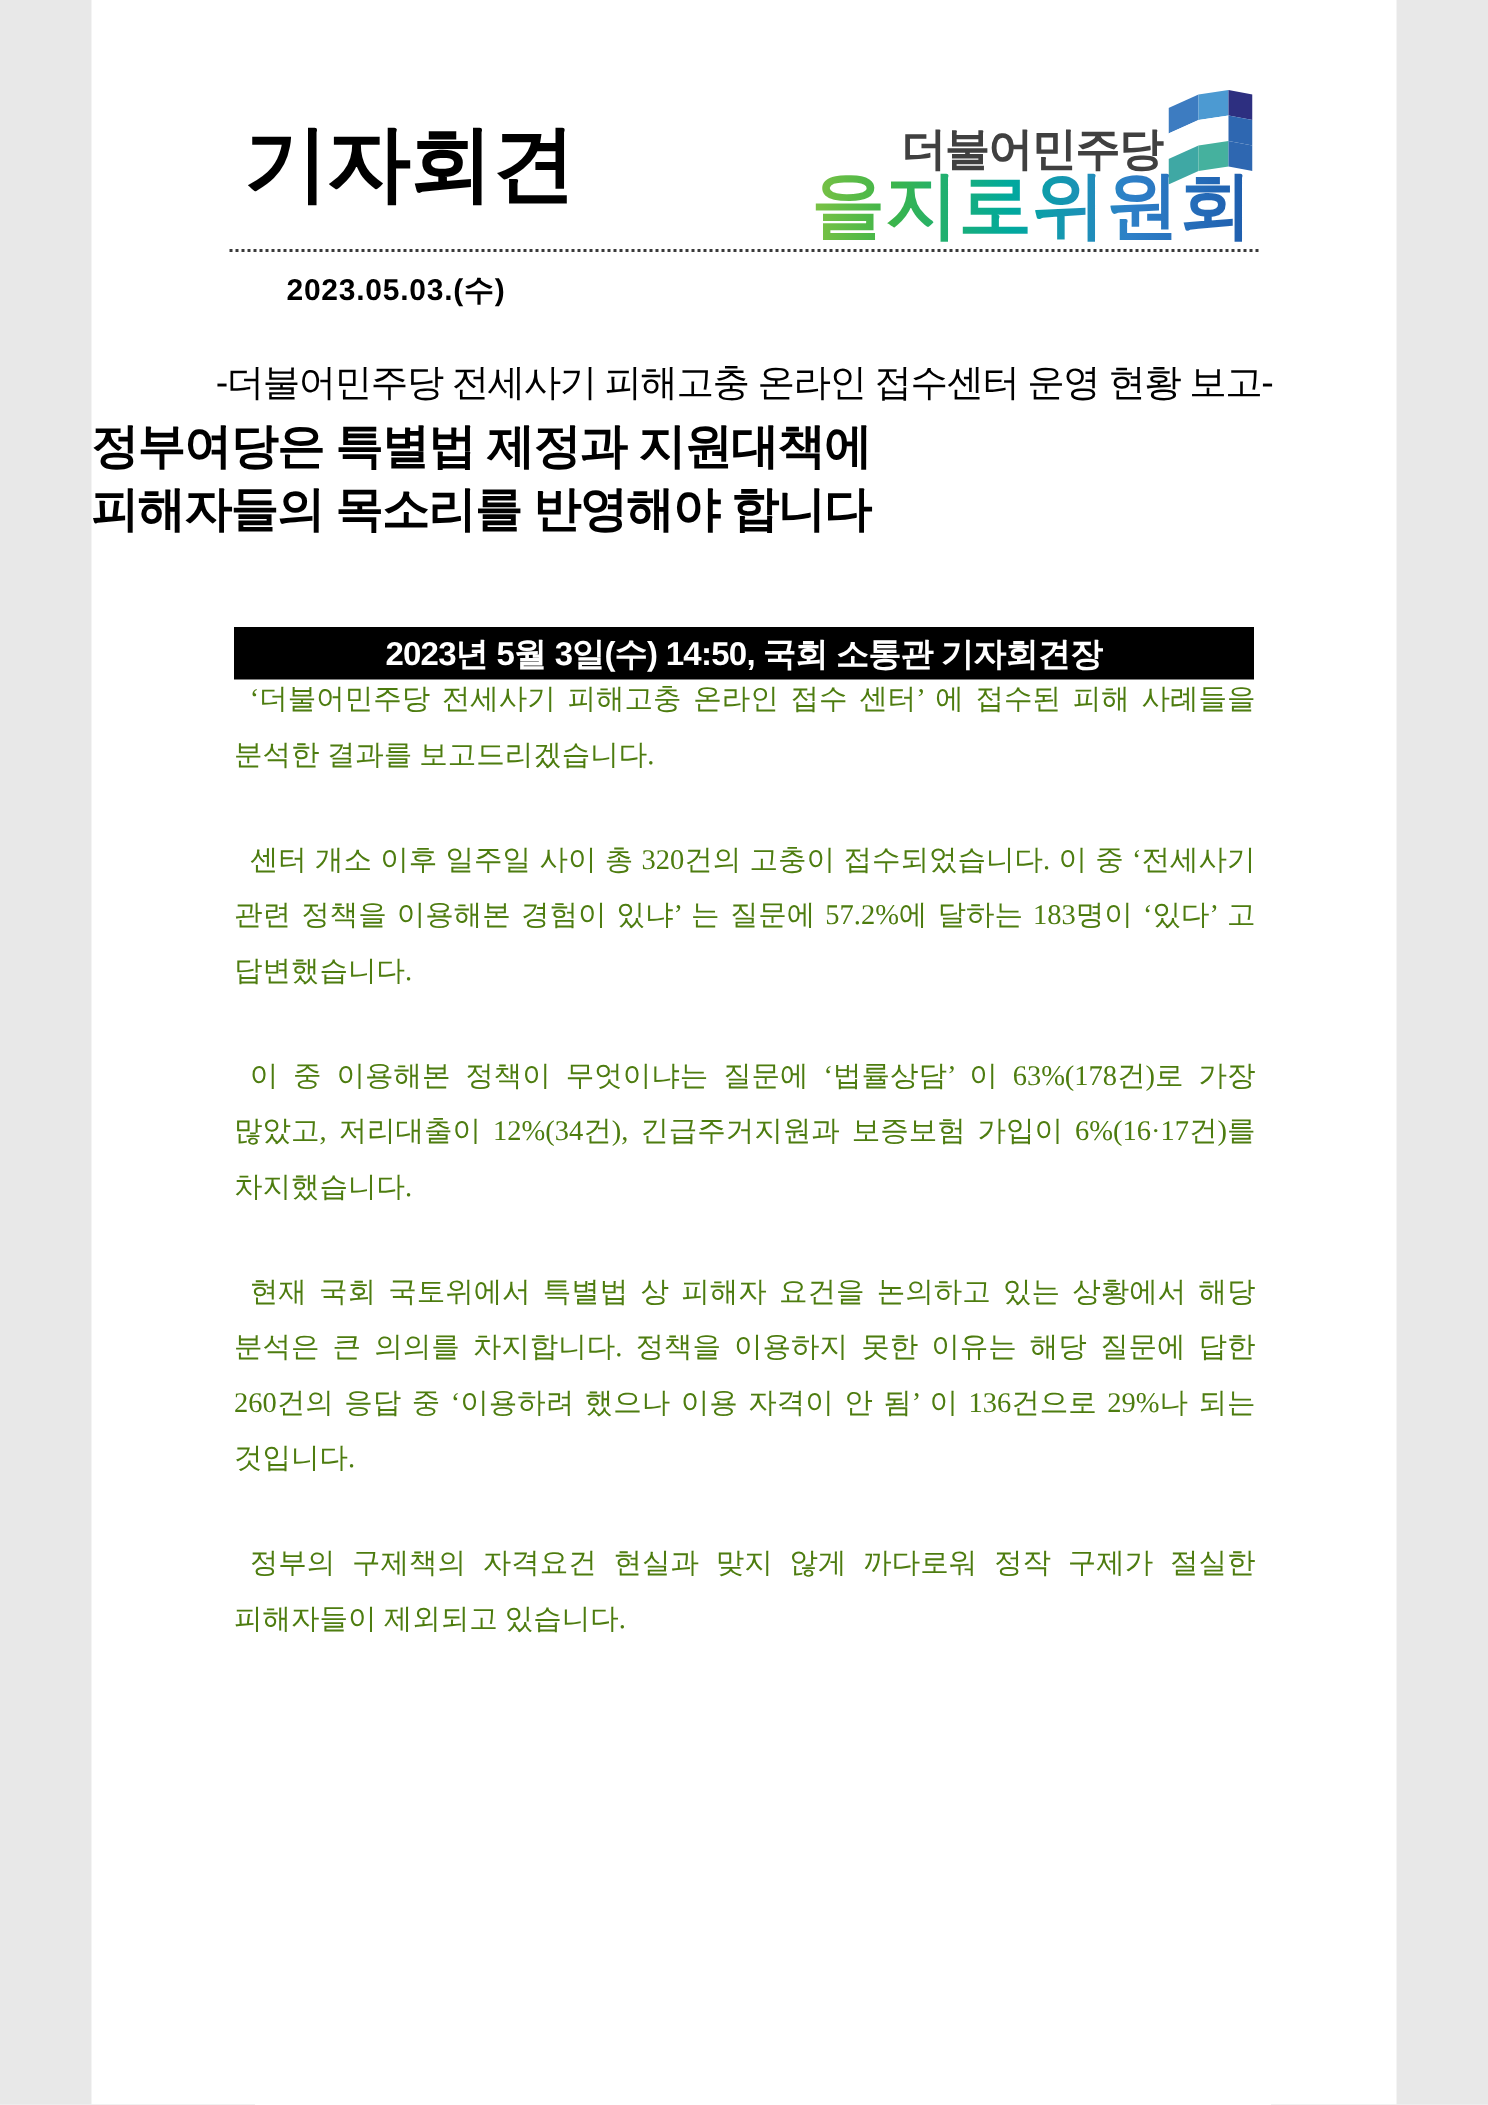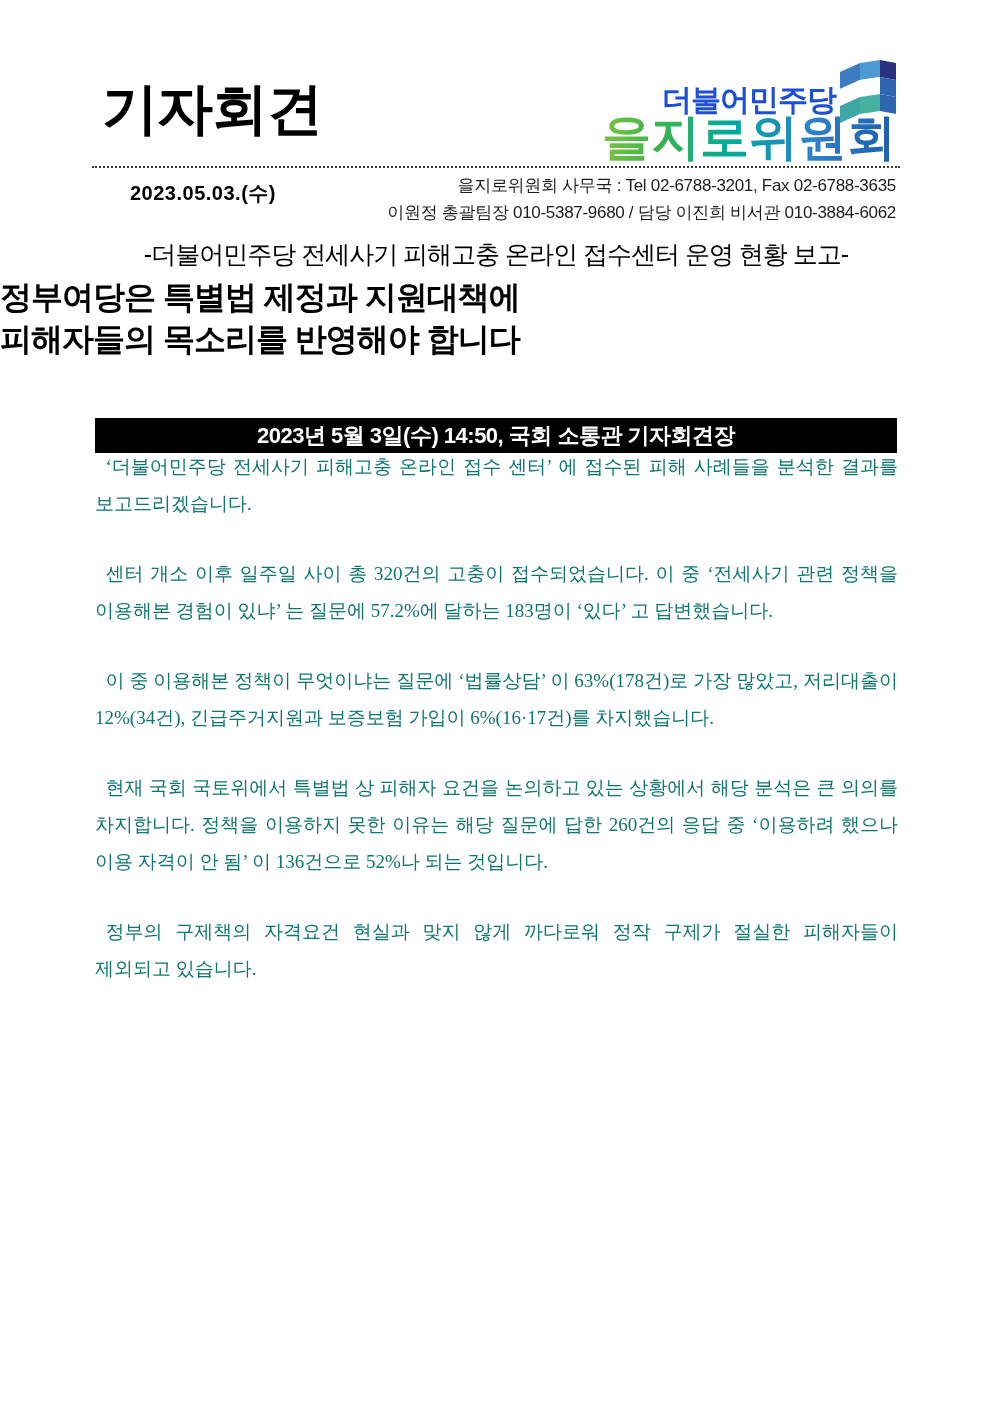--- a/index.html
+++ b/index.html
@@ -1,18 +1,18 @@
 <!DOCTYPE html>
 <html><head>
 <meta charset="utf-8">
 <style>
   html, body { margin: 0; padding: 0; background: #e8e8e8; }
   .page {
     position: relative;
-    width: 992px;
+    width: 870px;
     height: 1403px;
     margin: 0 auto;
     background: #ffffff;
     font-family: "Liberation Sans", "DejaVu Sans", sans-serif;
     color: #000;
     overflow: hidden;
   }
   .masthead-title {
     position: absolute;
     left: 102px;
@@ -30,21 +30,21 @@
     line-height: 1;
   }
   .logo-top {
     display: flex;
     align-items: flex-end;
     justify-content: flex-end;
   }
   .party-name {
     font-size: 30px;
     font-weight: 800;
-    color: #1d4ed8;
+    color: #404040;
     letter-spacing: -1px;
     padding-bottom: 8px;
   }
   .flag-icon { margin-left: 4px; }
   .committee-name {
     margin-top: -10px;
     font-size: 49px;
     font-weight: 900;
     letter-spacing: 0px;
     background: linear-gradient(90deg, #7DC244 0%, #3CB54A 18%, #00A99D 45%, #2E80C8 72%, #1E5CAC 100%);
@@ -116,21 +116,21 @@
   .body-text {
     position: absolute;
     left: 95px;
     right: 94px;
     top: 448px;
     font-family: "Liberation Serif", "DejaVu Serif", serif;
     font-size: 19px;
     line-height: 37px;
     text-align: justify;
     word-break: keep-all;
-    color: #0f766e;
+    color: #4d7c0f;
   }
   .body-text p {
     margin: 0 0 33px 0;
     text-indent: 0.55em;
   }
 </style>
 </head>
 <body>
 
 <div class="page">
@@ -152,37 +152,33 @@
         <polygon points="40,34 56,37 56,54 40,51" fill="#2E67B1"></polygon>
       </svg>
     </div>
     <div class="committee-name">을지로위원회</div>
   </div>
 
   <div class="dotted-rule"></div>
 
   <div class="date-line">2023.05.03.(수)</div>
 
-  <div class="contact-block">
-    <div>을지로위원회 사무국 : Tel 02-6788-3201, Fax 02-6788-3635</div>
-    <div>이원정 총괄팀장 010-5387-9680 / 담당 이진희 비서관 010-3884-6062</div>
-  </div>
 
   <div class="subtitle">-더불어민주당 전세사기 피해고충 온라인 접수센터 운영 현황 보고-</div>
 
   <div class="main-title">
     <div>정부여당은 특별법 제정과 지원대책에</div>
     <div>피해자들의 목소리를 반영해야 합니다</div>
   </div>
 
   <div class="event-bar">
     <span>2023년 5월 3일(수) 14:50, 국회 소통관 기자회견장</span>
   </div>
 
   <div class="body-text">
     <p>‘더불어민주당 전세사기 피해고충 온라인 접수 센터’ 에 접수된 피해 사례들을 분석한 결과를 보고드리겠습니다.</p>
     <p>센터 개소 이후 일주일 사이 총 320건의 고충이 접수되었습니다. 이 중 ‘전세사기 관련 정책을 이용해본 경험이 있냐’ 는 질문에 57.2%에 달하는 183명이 ‘있다’ 고 답변했습니다.</p>
     <p>이 중 이용해본 정책이 무엇이냐는 질문에 ‘법률상담’ 이 63%(178건)로 가장 많았고, 저리대출이 12%(34건), 긴급주거지원과 보증보험 가입이 6%(16·17건)를 차지했습니다.</p>
-    <p>현재 국회 국토위에서 특별법 상 피해자 요건을 논의하고 있는 상황에서 해당 분석은 큰 의의를 차지합니다. 정책을 이용하지 못한 이유는 해당 질문에 답한 260건의 응답 중 ‘이용하려 했으나 이용 자격이 안 됨’ 이 136건으로 52%나 되는 것입니다.</p>
+    <p>현재 국회 국토위에서 특별법 상 피해자 요건을 논의하고 있는 상황에서 해당 분석은 큰 의의를 차지합니다. 정책을 이용하지 못한 이유는 해당 질문에 답한 260건의 응답 중 ‘이용하려 했으나 이용 자격이 안 됨’ 이 136건으로 29%나 되는 것입니다.</p>
     <p>정부의 구제책의 자격요건 현실과 맞지 않게 까다로워 정작 구제가 절실한 피해자들이 제외되고 있습니다.</p>
   </div>
 
 </div>
 
 </body></html>

